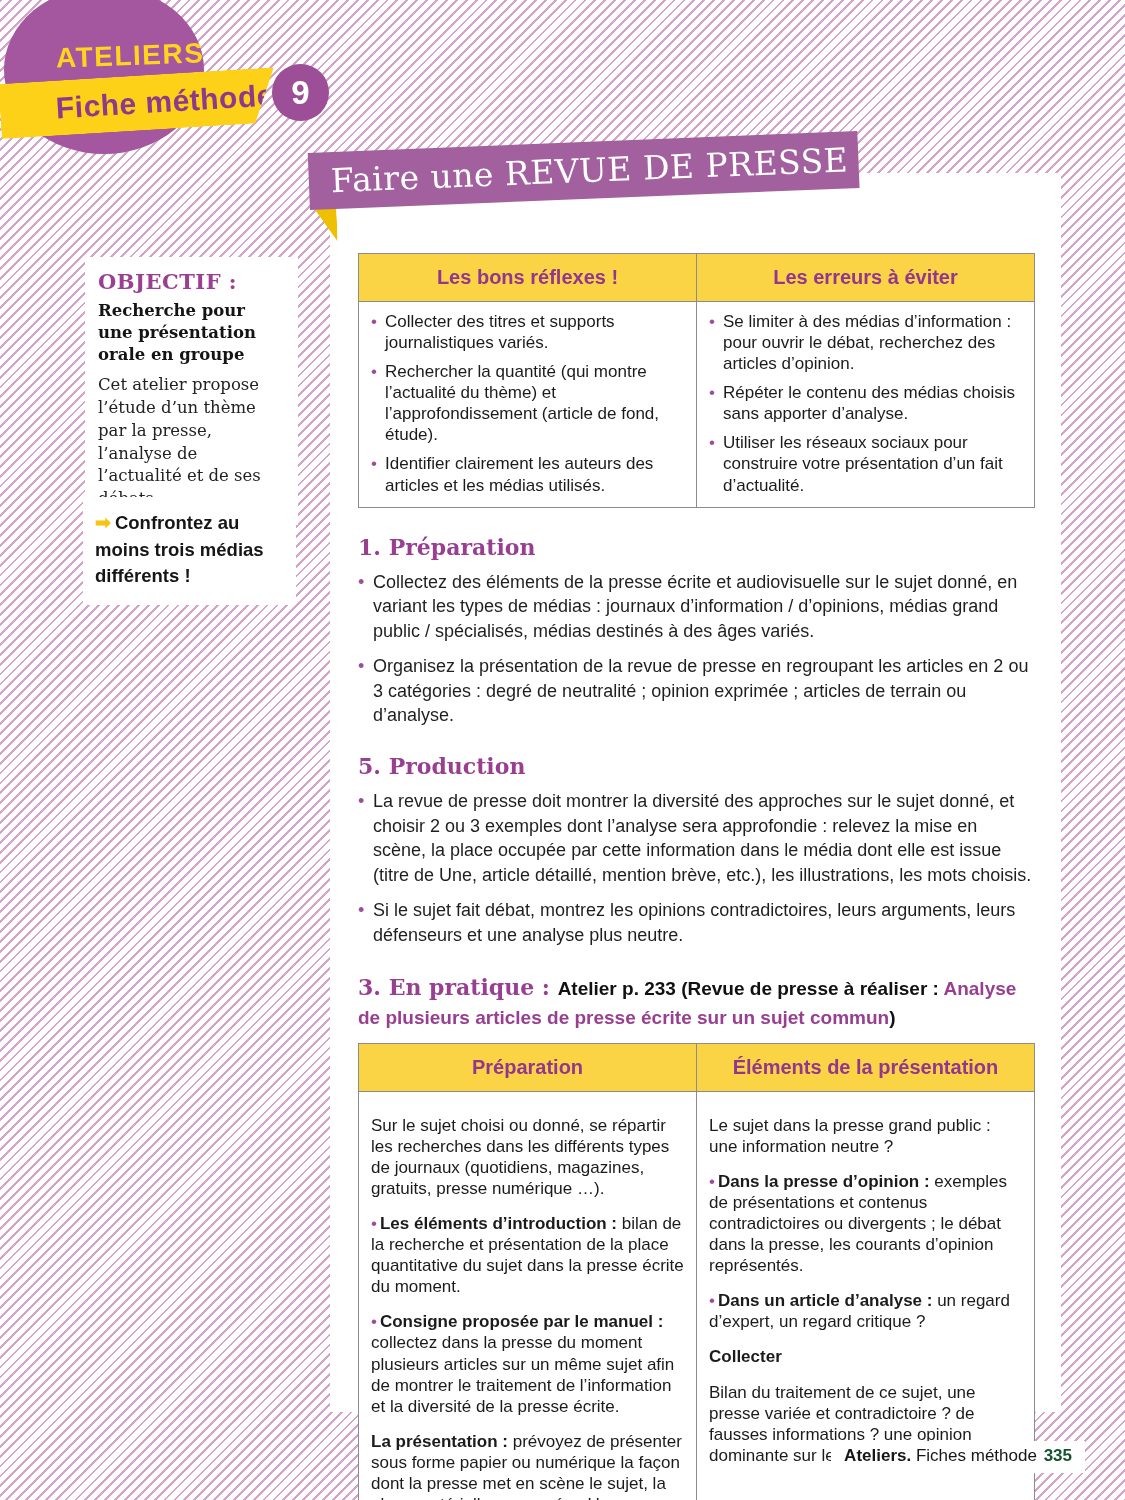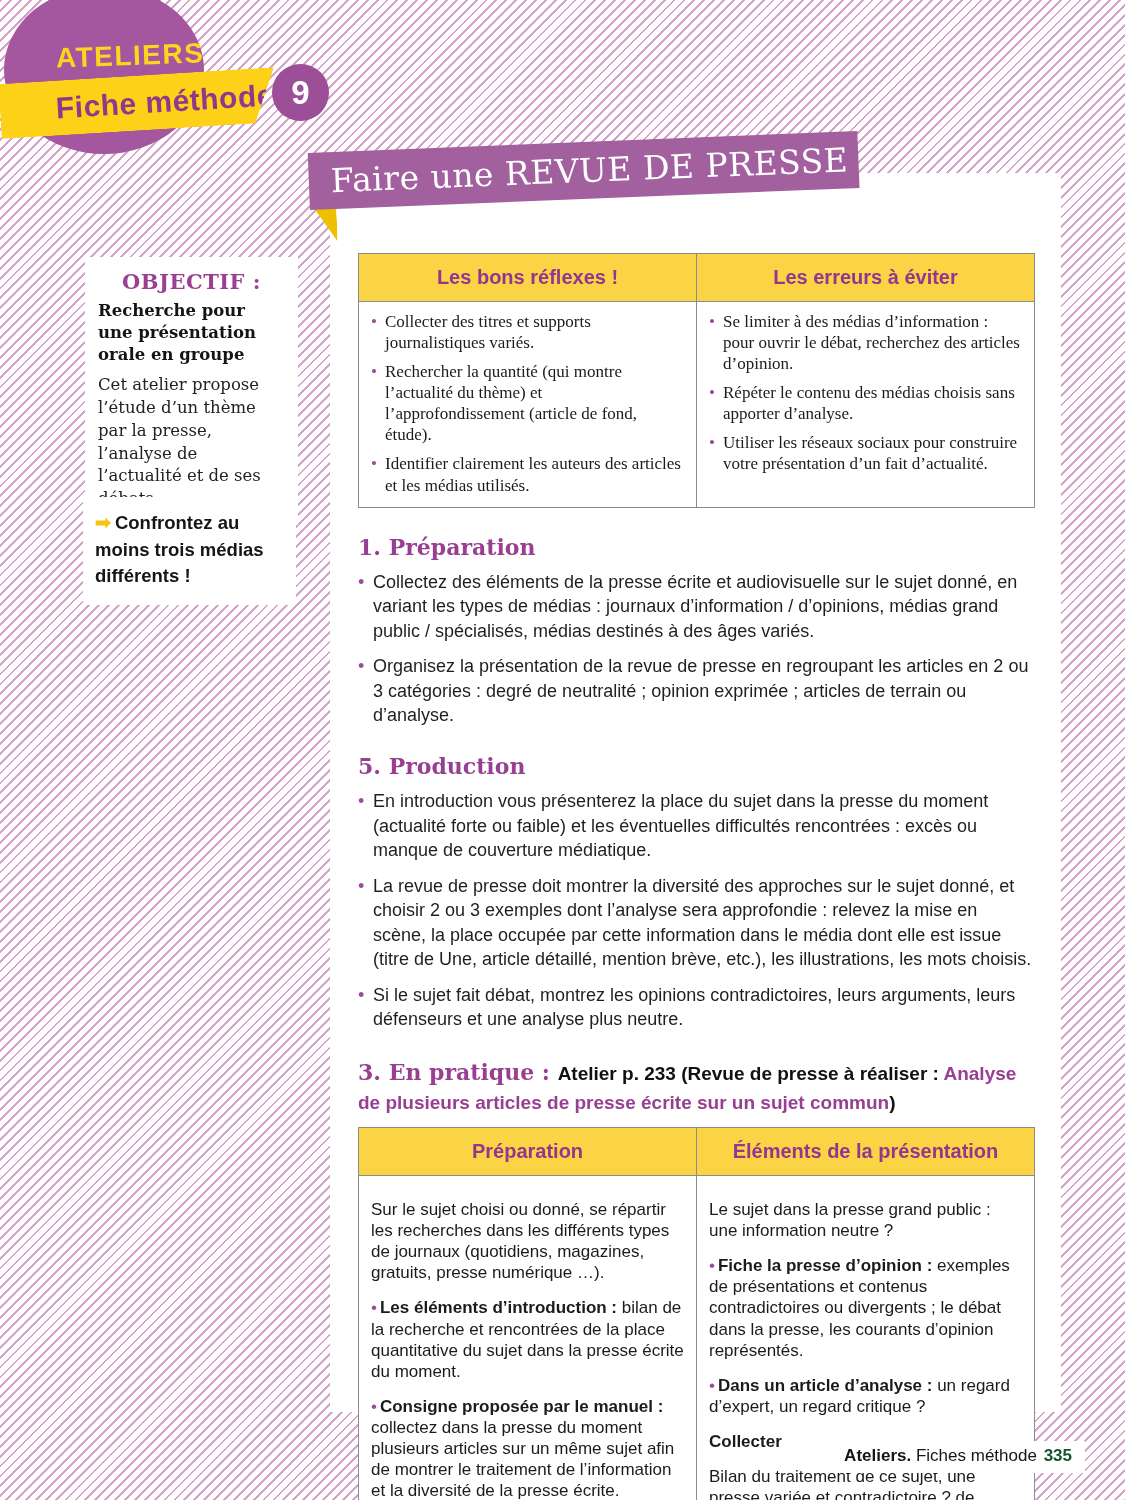--- a/index.html
+++ b/index.html
@@ -24,37 +24,37 @@
     color:#fff; font-weight:bold; font-size:33px; }
   
   .title-fold { position:absolute; left:312px; top:204px; width:25px; height:38px; z-index:2;
     background:#efc000; clip-path:polygon(0 0,100% 0,100% 100%); transform:rotate(-2.3deg); }
   .title-ribbon { position:absolute; left:310px; top:153px; width:550px; height:57px; z-index:3;
     background:#a2609e; transform:rotate(-2.3deg); transform-origin:0 100%;
     display:flex; align-items:center; padding-left:22px; }
   .title-text { font-family:"DejaVu Serif", serif; color:#ffffff; font-size:33px; letter-spacing:0.5px; white-space:nowrap; }
   
   .objectif-box { position:absolute; left:85px; top:257px; width:213px; background:#fff; padding:12px 13px 14px; z-index:1; }
-  .objectif-heading { font-family:"DejaVu Serif", serif; font-weight:bold; color:#9b3f92; font-size:21px; letter-spacing:0.5px; margin-bottom:6px;text-align:center; }
+  .objectif-heading { font-family:"DejaVu Serif", serif; font-weight:bold; color:#9b3f92; font-size:21px; letter-spacing:0.5px; margin-bottom:6px; }
   .objectif-sub { font-family:"DejaVu Serif", serif; font-weight:bold; color:#141414; font-size:16.5px; line-height:1.32; margin-bottom:9px; }
   .objectif-body { font-family:"DejaVu Serif", serif; color:#222; font-size:16.5px; line-height:1.38; }
   .tip-box { position:absolute; left:83px; top:497px; width:213px; background:#fff; padding:13px 12px 15px; z-index:1; }
   .tip-text { font-weight:bold; color:#161616; font-size:18.5px; line-height:1.42; }
   .tip-arrow { color:#f6c414; font-weight:bold; font-size:19px; margin-right:4px; }
   
   .main-panel { position:absolute; left:330px; top:173px; width:731px; height:1239px; background:#fff; z-index:0; }
   .panel-content { padding:80px 26px 0 28px; }
   
   .info-table { width:100%; border-collapse:collapse; background:#fff; table-layout:fixed; }
   .info-table th { width:50%; background:#fbd445; color:#93368f; font-size:20px; font-weight:bold;
     text-align:center; padding:12px 6px; border:1px solid #8c8c8c; }
   .info-table td { width:50%; vertical-align:top; padding:9px 12px 3px; border:1px solid #8c8c8c;
     font-size:17px; line-height:1.24; color:#1b1b1b; }
   .cell-list { list-style:none; }
-  .cell-list li { position:relative; padding-left:14px; margin-bottom:8px;font-family:Liberation Serif, serif; }
+  .cell-list li { position:relative; padding-left:14px; margin-bottom:8px; }
   .cell-list li::before { content:"•"; position:absolute; left:0; color:#9c4d9a; }
   
   .section-heading { font-family:"DejaVu Serif", serif; font-weight:bold; color:#983f91; font-size:22px; margin:26px 0 10px; }
   .section-bullet { position:relative; padding-left:15px; font-size:18px; line-height:1.36; color:#1f1f1f; margin-bottom:11px; }
   .section-bullet::before { content:"•"; position:absolute; left:0; top:0; color:#9c4d9a; }
   .s3-heading { margin-top:24px; margin-bottom:10px; line-height:1.5; }
   .s3-lead { font-family:"DejaVu Serif", serif; font-weight:bold; color:#983f91; font-size:22px; }
   .s3-black { font-weight:bold; color:#111; font-size:19px; }
   .s3-purple { font-weight:bold; color:#983f91; font-size:19px; }
   
@@ -98,42 +98,41 @@
           </td>
         </tr>
       </tbody>
         </table>
 
       <h2 class="section-heading">1. Préparation</h2>
       <p class="section-bullet">Collectez des éléments de la presse écrite et audiovisuelle sur le sujet donné, en variant les types de médias : journaux d’information / d’opinions, médias grand public / spécialisés, médias destinés à des âges variés.</p>
       <p class="section-bullet">Organisez la présentation de la revue de presse en regroupant les articles en 2 ou 3 catégories : degré de neutralité ; opinion exprimée ; articles de terrain ou d’analyse.</p>
 
       <h2 class="section-heading">5. Production</h2>
-      <p class="section-bullet">En introduction vous présenterez la place du sujet dans la presse du moment (actualité forte ou faible) et les éventuelles difficultés rencontrées : excès ou manque de couverture médiatique.</p>
       <p class="section-bullet">La revue de presse doit montrer la diversité des approches sur le sujet donné, et choisir 2 ou 3 exemples dont l’analyse sera approfondie : relevez la mise en scène, la place occupée par cette information dans le média dont elle est issue (titre de Une, article détaillé, mention brève, etc.), les illustrations, les mots choisis.</p>
       <p class="section-bullet">Si le sujet fait débat, montrez les opinions contradictoires, leurs arguments, leurs défenseurs et une analyse plus neutre.</p>
 
       <p class="s3-heading"><span class="s3-lead">3. En pratique : </span><span class="s3-black">Atelier p. 233 (Revue de presse à réaliser : </span><span class="s3-purple">Analyse de plusieurs articles de presse écrite sur un sujet commun</span><span class="s3-black">)</span></p>
 
       <table class="info-table">
         <tbody>
             <tr>
           <th>Préparation</th>
           <th>Éléments de la présentation</th>
         </tr>
         <tr>
           <td>
             <p class="cell-para"><span>Sur le sujet choisi ou donné, se répartir les recherches dans les différents types de journaux (quotidiens, magazines, gratuits, presse numérique …).</span></p>
-            <p class="cell-para"><span class="cell-bullet">•</span><span class="cell-lead">Les éléments d’introduction : </span><span>bilan de la recherche et rencontrées de la place quantitative du sujet dans la presse écrite du moment.</span></p>
+            <p class="cell-para"><span class="cell-bullet">•</span><span class="cell-lead">Les éléments d’introduction : </span><span>bilan de la recherche et présentation de la place quantitative du sujet dans la presse écrite du moment.</span></p>
             <p class="cell-para"><span class="cell-bullet">•</span><span class="cell-lead">Consigne proposée par le manuel : </span><span>collectez dans la presse du moment plusieurs articles sur un même sujet afin de montrer le traitement de l’information et la diversité de la presse écrite.</span></p>
             <p class="cell-para"><span class="cell-lead">La présentation : </span><span>prévoyez de présenter sous forme papier ou numérique la façon dont la presse met en scène le sujet, la place matérielle consacrée : Une, couverture, intérieur des pages, illustrations ou pas…</span></p>
           </td>
           <td>
             <p class="cell-para"><span>Le sujet dans la presse grand public : une information neutre ?</span></p>
-            <p class="cell-para"><span class="cell-bullet">•</span><span class="cell-lead">Fiche la presse d’opinion : </span><span>exemples de présentations et contenus contradictoires ou divergents ; le débat dans la presse, les courants d’opinion représentés.</span></p>
+            <p class="cell-para"><span class="cell-bullet">•</span><span class="cell-lead">Dans la presse d’opinion : </span><span>exemples de présentations et contenus contradictoires ou divergents ; le débat dans la presse, les courants d’opinion représentés.</span></p>
             <p class="cell-para"><span class="cell-bullet">•</span><span class="cell-lead">Dans un article d’analyse : </span><span>un regard d’expert, un regard critique ?</span></p>
             <p class="cell-para"><span class="cell-lead">Collecter</span></p>
             <p class="cell-para"><span>Bilan du traitement de ce sujet, une presse variée et contradictoire ? de fausses informations ? une opinion dominante sur le sujet ?</span></p>
           </td>
         </tr>
       </tbody>
         </table>
 
     </div>
   </div>

